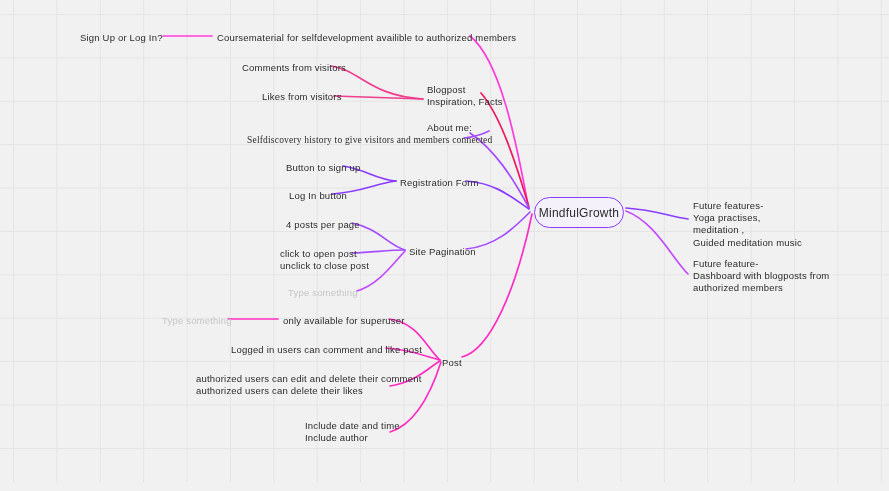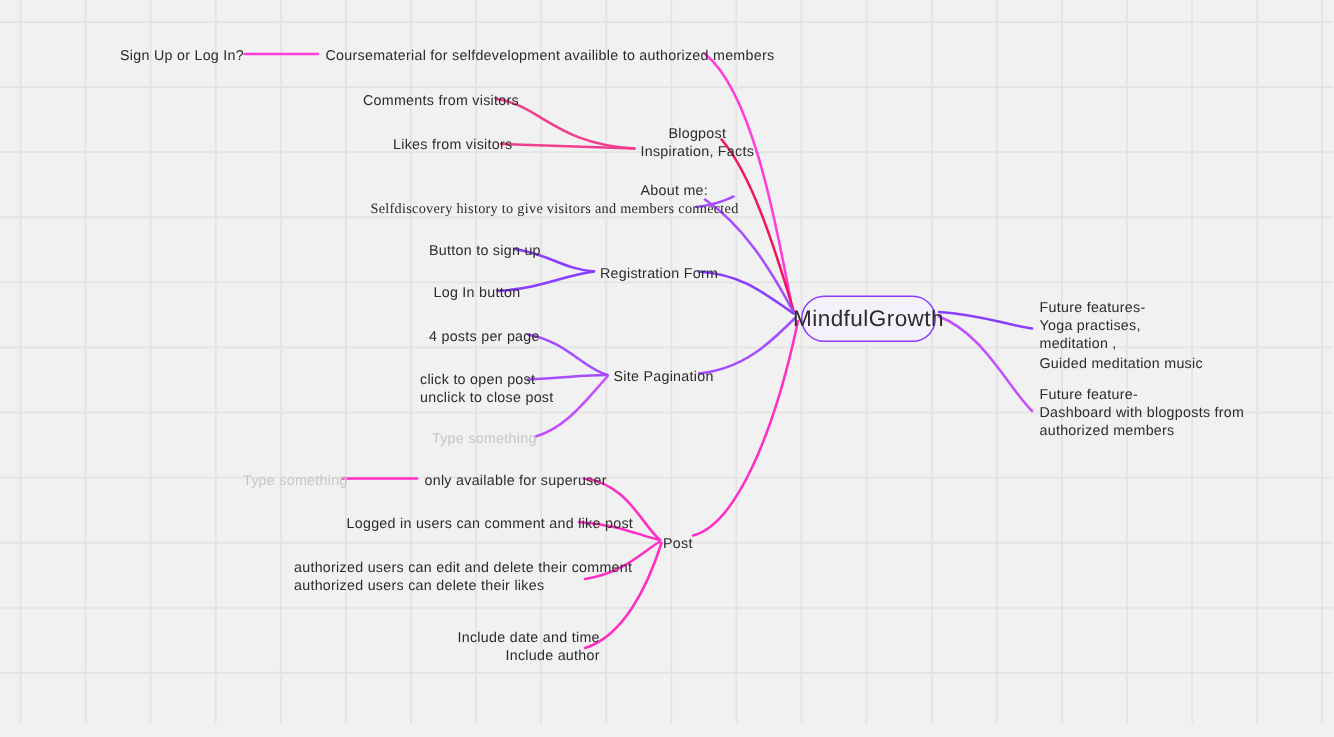--- a/index.html
+++ b/index.html
@@ -38,21 +38,21 @@
   }
   .node.l { text-align: left; }
   .node.placeholder { color: #c6c6c6; }
   .root-node {
     position: absolute;
     box-sizing: border-box;
     border: 1.6px solid #8b3dff;
     border-radius: 999px;
     background: #f4f1fb;
     color: #2b2b2b;
-    font-size: 15px;
+    font-size: 12px;
     display: flex;
     align-items: center;
     justify-content: center;
     letter-spacing: 0.02em;
   }
 </style>
 </head>
 <body>
 
 <div id="canvas" style="width: 889px; height: 482px; background-color: rgb(241, 241, 241); background-size: 43.4px 43.4px;">
@@ -80,39 +80,39 @@
       <path d="M 462 357 C 490 350 516 290 532 214" fill="none" stroke="#ff2ec4" stroke-width="1.7" stroke-linecap="round"></path>
       <path d="M 626 208 C 655 210 668 216 688 219" fill="none" stroke="#8b3dff" stroke-width="1.7" stroke-linecap="round"></path>
       <path d="M 626 211 C 655 222 672 258 688 274" fill="none" stroke="#c34dff" stroke-width="1.7" stroke-linecap="round"></path>
     </svg>
 
   <div id="node-layer">
       <div class="node l" style="left: 80px; top: 32px;">Sign Up or Log In?</div>
       <div class="node l" style="left: 217px; top: 32px;">Coursematerial for selfdevelopment availible to authorized members</div>
       <div class="node l" style="left: 242px; top: 62px;">Comments from visitors</div>
       <div class="node l" style="left: 262px; top: 91px;">Likes from visitors</div>
-      <div class="node l" style="left: 427px; top: 84px; text-align: center;">Blogpost
+      <div class="node l" style="left: 427px; top: 84px;">Blogpost
 Inspiration, Facts</div>
       <div class="node l" style="left: 427px; top: 122px;">About me:</div>
       <div class="node l" style="left: 247px; top: 134px; font-family: Liberation Serif, serif;">Selfdiscovery history to give visitors and members connected</div>
       <div class="node l" style="left: 286px; top: 162px;">Button to sign up</div>
       <div class="node l" style="left: 289px; top: 190px;">Log In button</div>
       <div class="node l" style="left: 400px; top: 177px; text-align: center;">Registration Form</div>
       <div class="node l" style="left: 286px; top: 219px;">4 posts per page</div>
       <div class="node l" style="left: 280px; top: 248px;">click to open post
 unclick to close post</div>
       <div class="node l" style="left: 409px; top: 246px;">Site Pagination</div>
       <div class="node l placeholder" style="left: 288px; top: 287px;">Type something</div>
       <div class="node l placeholder" style="left: 162px; top: 315px;">Type something</div>
       <div class="node l" style="left: 283px; top: 315px;">only available for superuser</div>
       <div class="node l" style="left: 231px; top: 344px;">Logged in users can comment and like post</div>
       <div class="node l" style="left: 196px; top: 373px;">authorized users can edit and delete their comment
 authorized users can delete their likes</div>
       <div class="node l" style="left: 442px; top: 357px;">Post</div>
-      <div class="node l" style="left: 305px; top: 420px; text-align: right;">Include date and time
+      <div class="node l" style="left: 305px; top: 420px;">Include date and time
 Include author</div>
       <div class="node l" style="left: 693px; top: 200px;">Future features-
 Yoga practises,
 meditation ,
 Guided meditation music</div>
       <div class="node l" style="left: 693px; top: 258px;">Future feature-
 Dashboard with blogposts from
 authorized members</div>
     </div>
 

